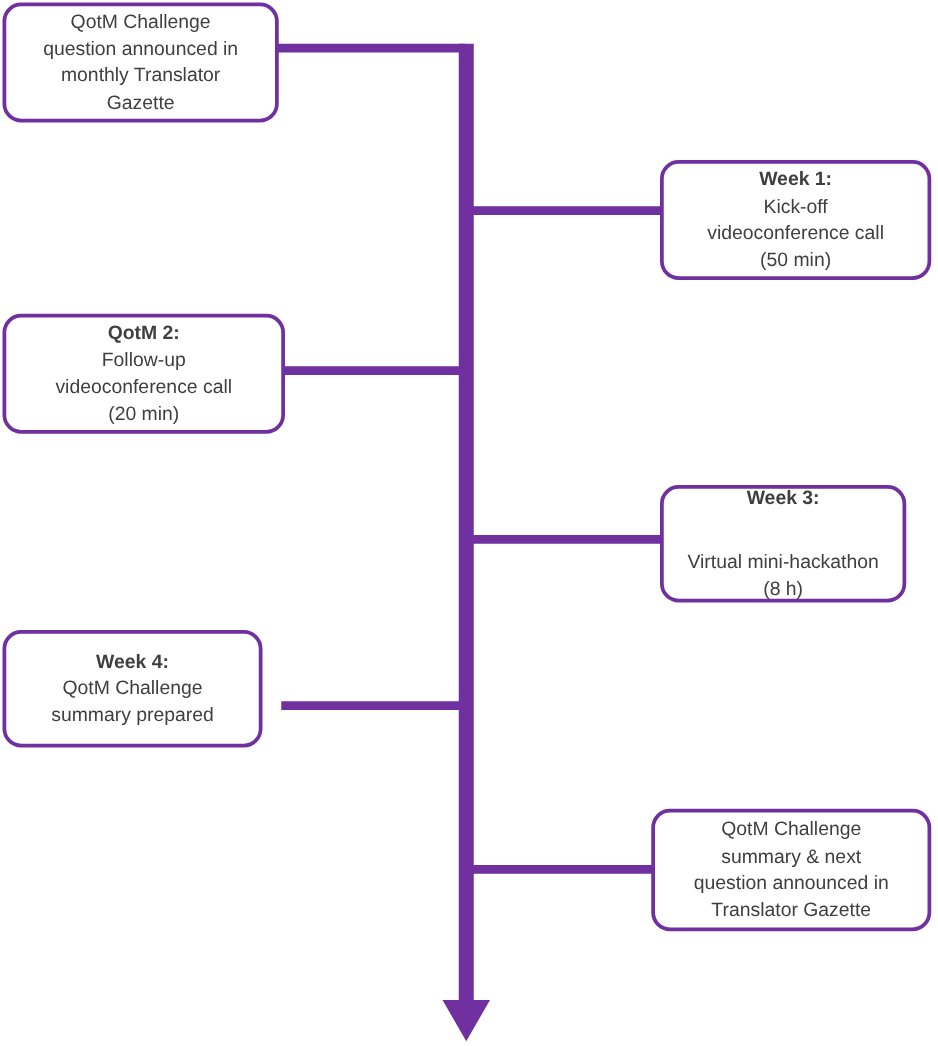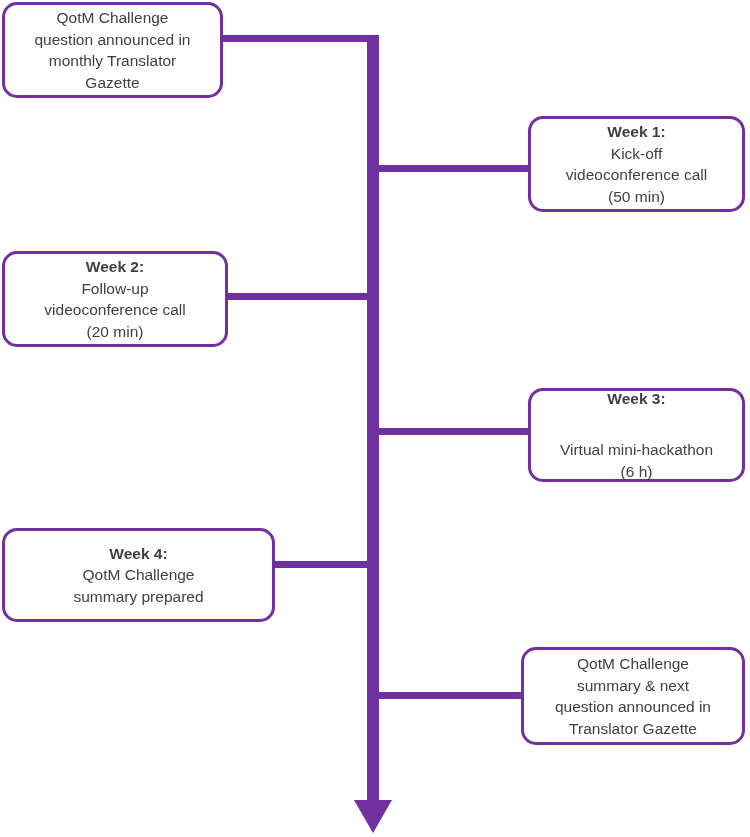--- a/index.html
+++ b/index.html
@@ -34,24 +34,24 @@
     padding: 4px 8px;
   }
   .box-heading {
     font-weight: bold;
     white-space: pre-line;
   }
   .box-body {
     white-space: pre-line;
   }
   #box-announce { left: 2px;   top: 2px;   width: 221px; height: 96px; }
-  #box-week1    { left: 528px; top: 116px; width: 217px; height: 96px; }
+  #box-week1    { left: 528px; top: 128px; width: 217px; height: 96px; }
   #box-week2    { left: 2px;   top: 251px; width: 226px; height: 96px; }
-  #box-week3    { left: 528px; top: 388px; width: 217px; height: 94px; gap: 30px; }
-  #box-week4    { left: 2px;   top: 528px; width: 273px; height: 94px; }
+  #box-week3    { left: 528px; top: 388px; width: 197px; height: 94px; gap: 30px; }
+  #box-week4    { left: 2px;   top: 504px; width: 208px; height: 94px; }
   #box-final    { left: 521px; top: 647px; width: 224px; height: 98px; }
 
   
   .connector {
     position: absolute;
     height: 7px;
     background: #7030A0;
     z-index: 1;
   }
   #conn-announce { left: 220px; top: 35px;  width: 152px; }
@@ -107,30 +107,30 @@
   </div>
 
   <div class="box" id="box-week1">
     <div class="box-heading">Week 1:</div>
     <div class="box-body">Kick-off
 videoconference call
 (50 min)</div>
   </div>
 
   <div class="box" id="box-week2">
-    <div class="box-heading">Week 2:</div>
+    <div class="box-heading">QotM 2:</div>
     <div class="box-body">Follow-up
 videoconference call
 (20 min)</div>
   </div>
 
   <div class="box" id="box-week3">
     <div class="box-heading">Week 3:</div>
     <div class="box-body">Virtual mini-hackathon
-(6 h)</div>
+(8 h)</div>
   </div>
 
   <div class="box" id="box-week4">
     <div class="box-heading">Week 4:</div>
     <div class="box-body">QotM Challenge
 summary prepared</div>
   </div>
 
   <div class="box" id="box-final">
     <div class="box-heading"></div>

